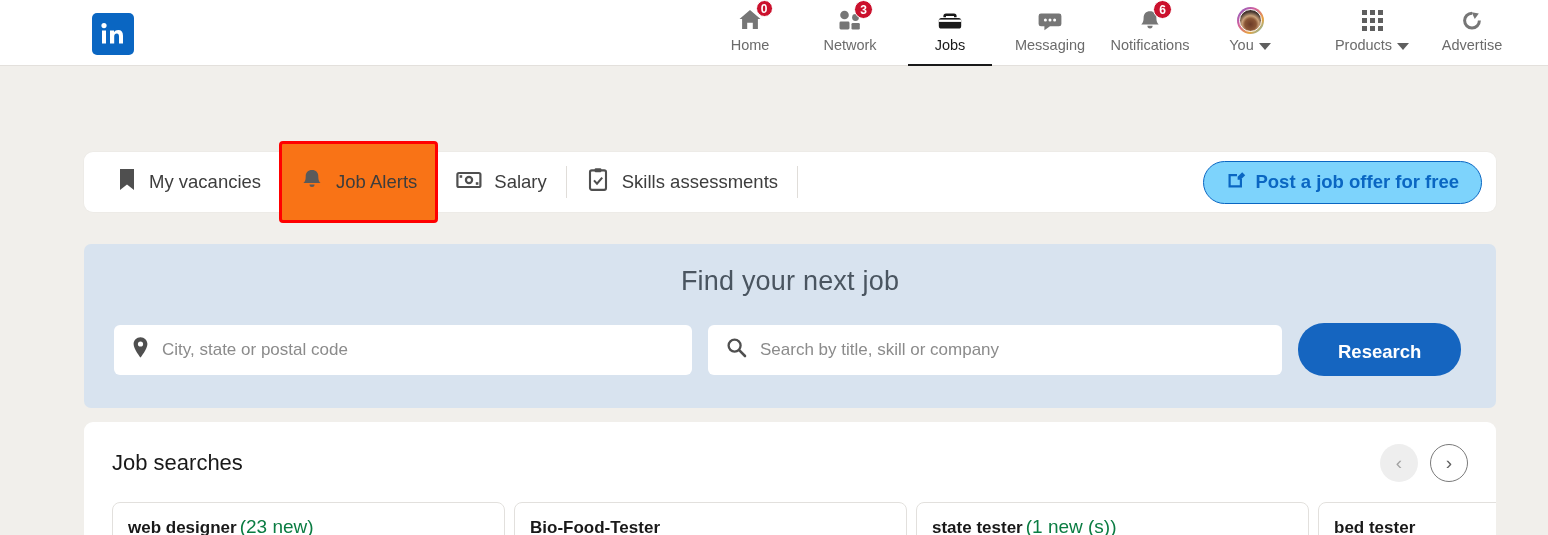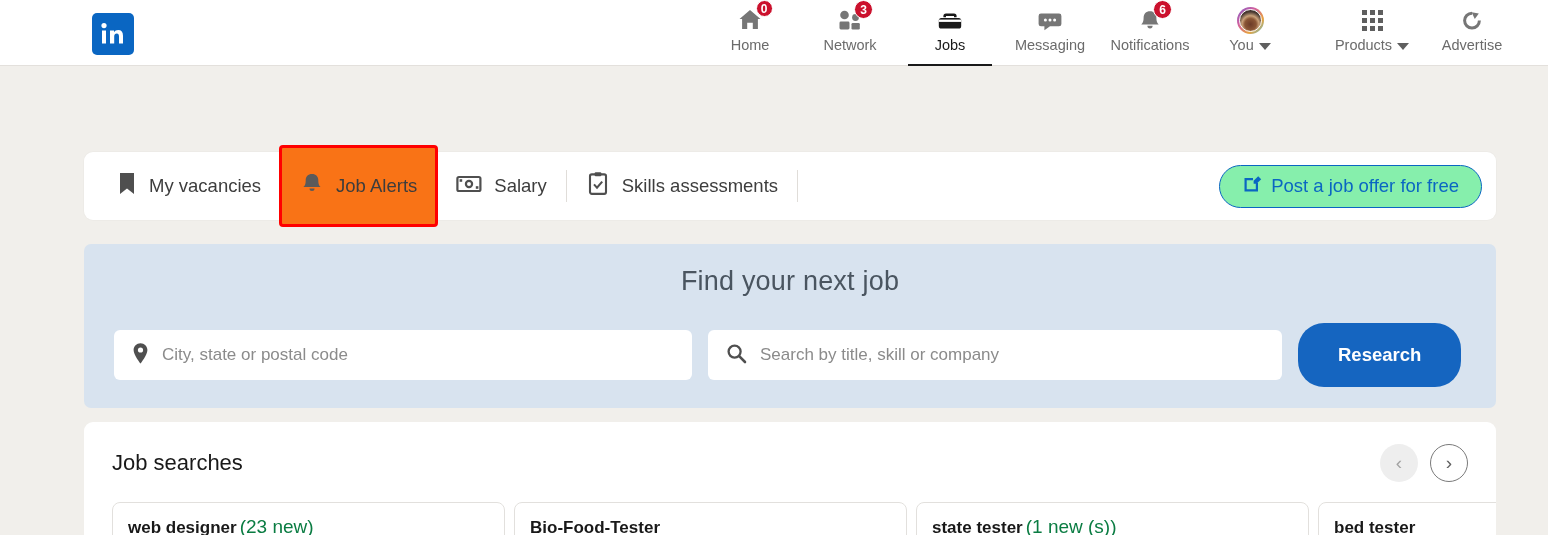--- a/index.html
+++ b/index.html
@@ -119,21 +119,21 @@
     position: absolute;
     left: 84px;
     width: 1412px;
   }
 
   
   .tabcard {
     top: 86px;
     background: #fff;
     border-radius: 9px;
-    height: 68px;
+    height: 60px;
     display: flex;
     align-items: center;
     padding: 0 14px;
     box-shadow: 0 0 0 1px rgba(0,0,0,0.015);
   }
   .tab {
     display: flex;
     align-items: center;
     gap: 12px;
     height: 100%;
@@ -157,25 +157,25 @@
 
   .postbtn {
     margin-left: auto;
     display: flex;
     align-items: center;
     gap: 9px;
     border: 1.6px solid #0a66c2;
     border-radius: 24px;
     color: #0a66c2;
     font-size: 18.5px;
-    font-weight: normal;
+    font-weight: bold;
     padding: 8px 22px;
     cursor: pointer;
     white-space: nowrap;
-    background: #86efac;
+    background: #7dd3fc;
   }
 
   
   .searchpanel {
     top: 178px;
     background: #d8e3ef;
     border-radius: 7px;
     height: 164px;
     padding: 22px 30px;
   }
@@ -208,21 +208,21 @@
     color: #8b8b8b;
     white-space: nowrap;
   }
   .researchbtn {
     background: #1565c0;
     color: #fff;
     font-size: 18.5px;
     font-weight: bold;
     border: none;
     border-radius: 26px;
-    height: 64px;
+    height: 53px;
     padding: 18px 40px;
     cursor: pointer;
     font-family: "Liberation Sans", sans-serif;
   }
 
   
   .jobcard {
     top: 356px;
     background: #fff;
     border-radius: 9px;

